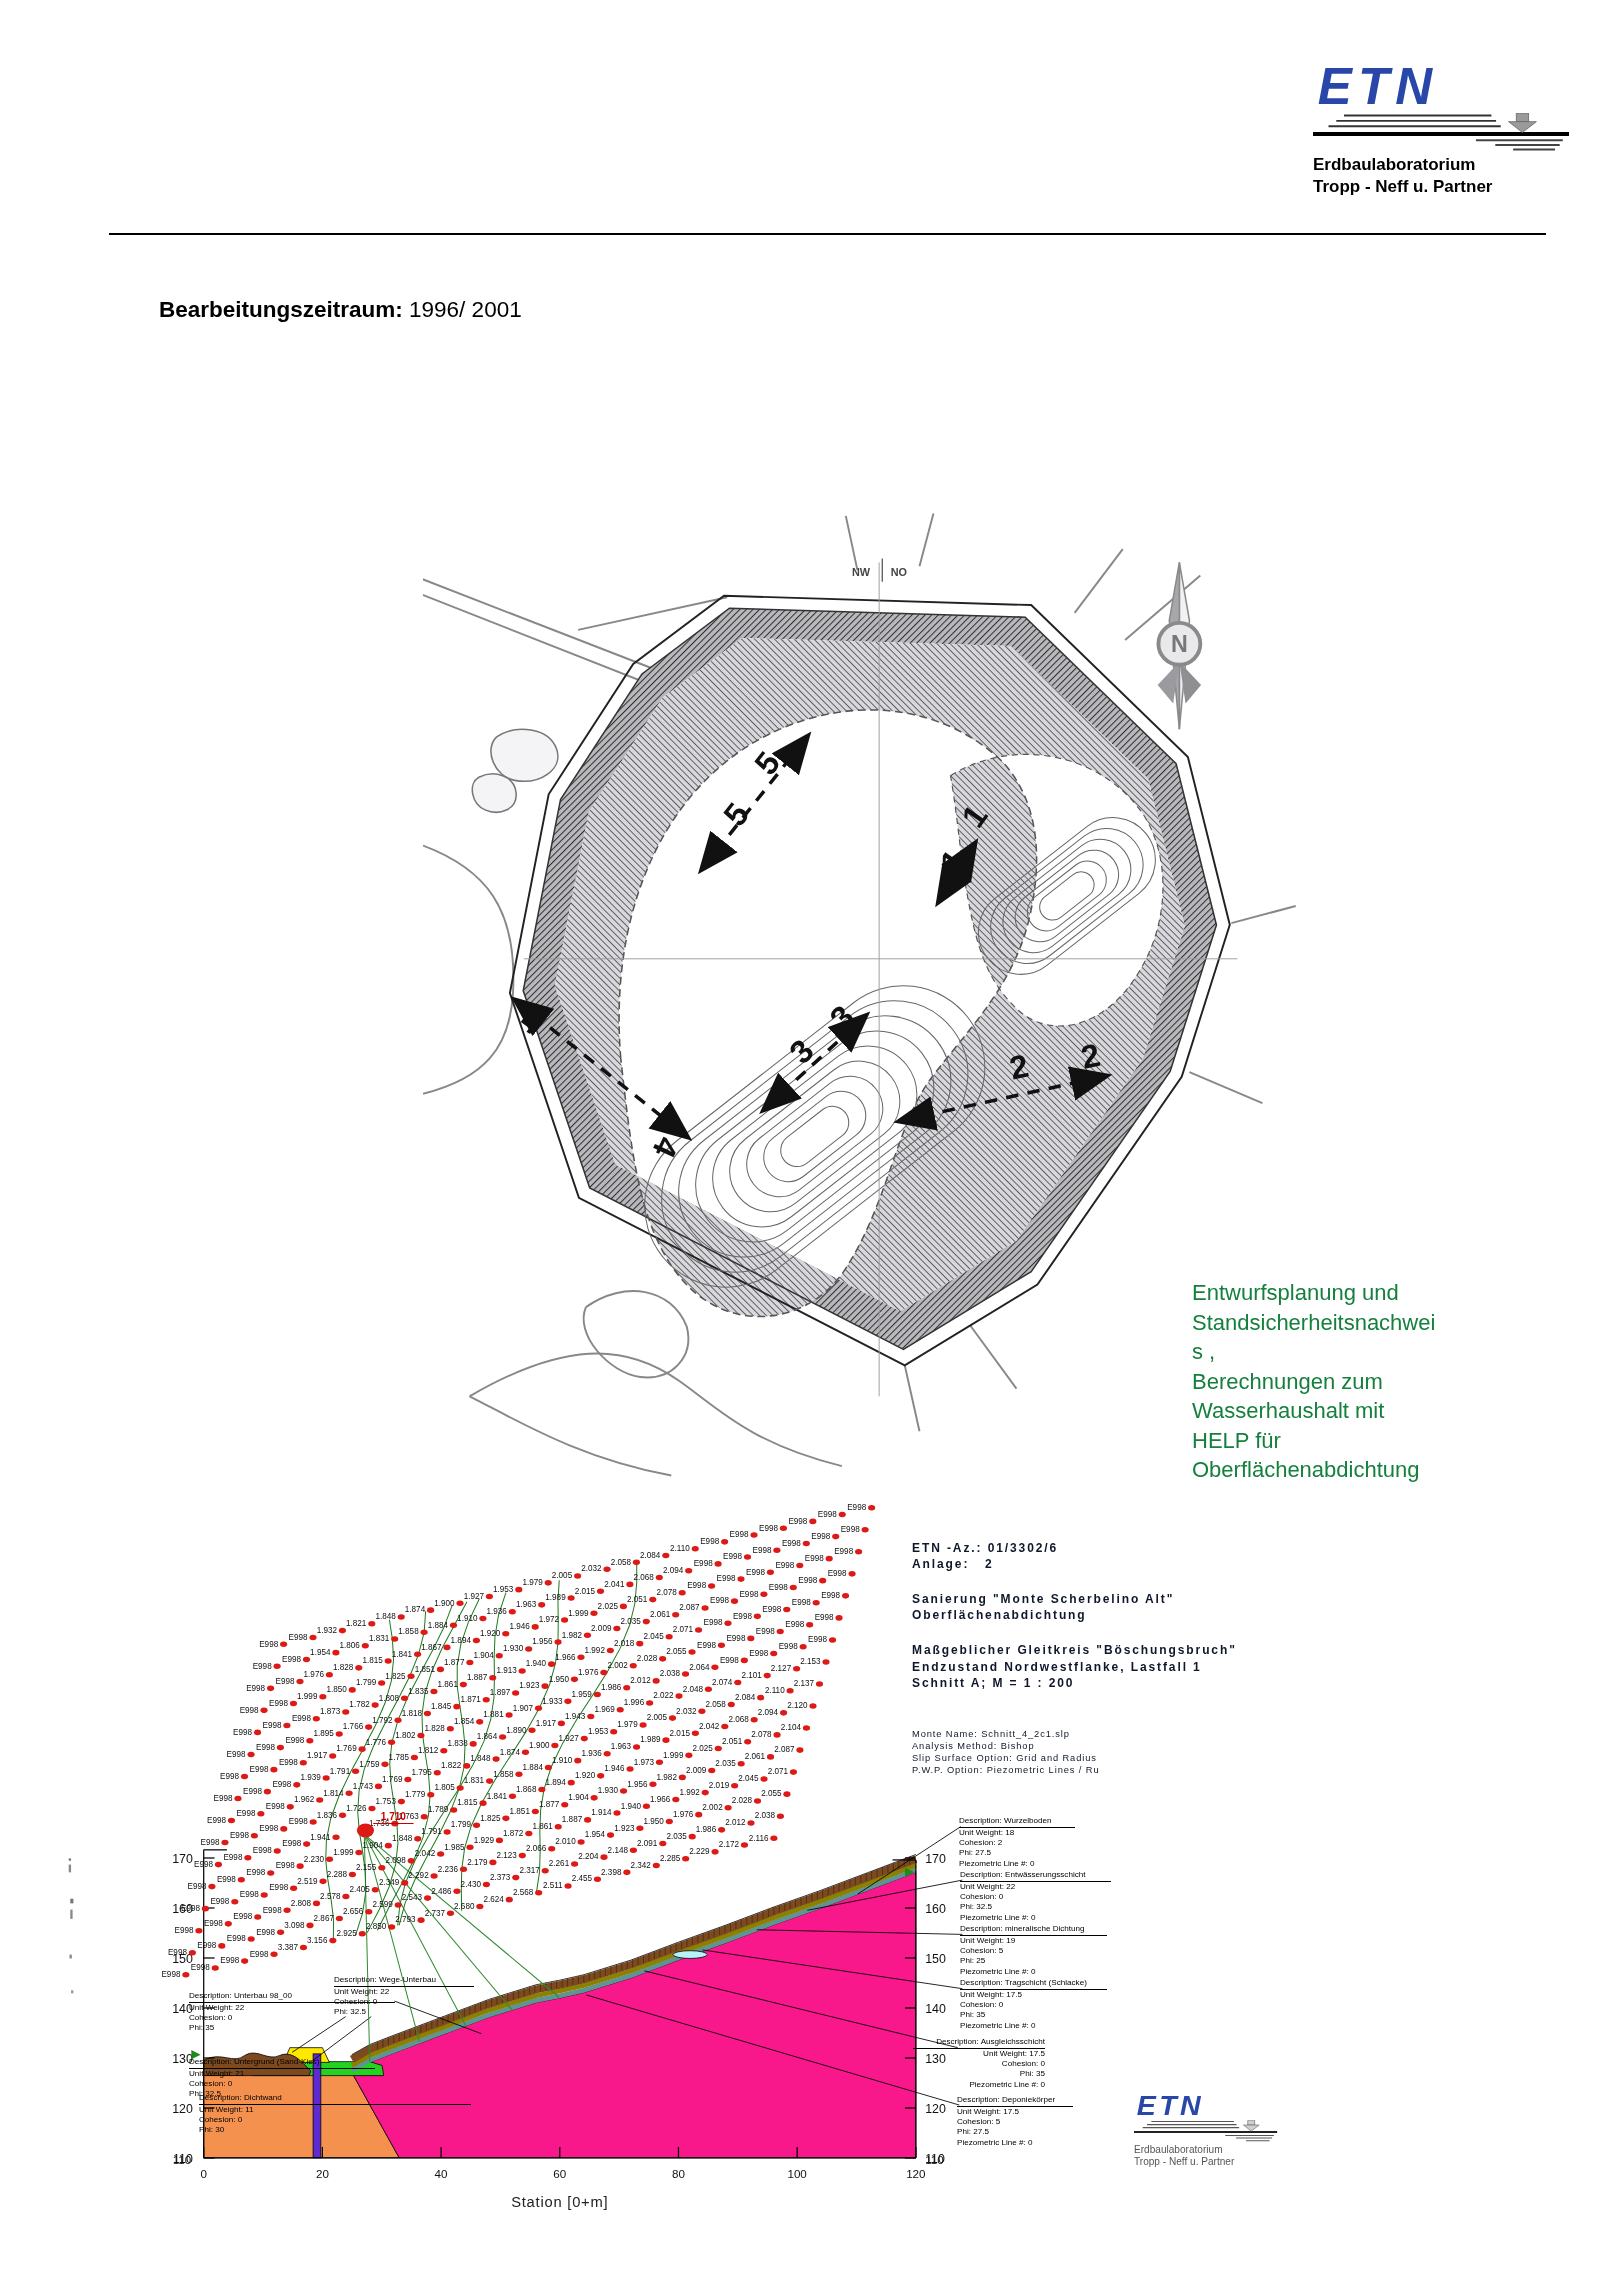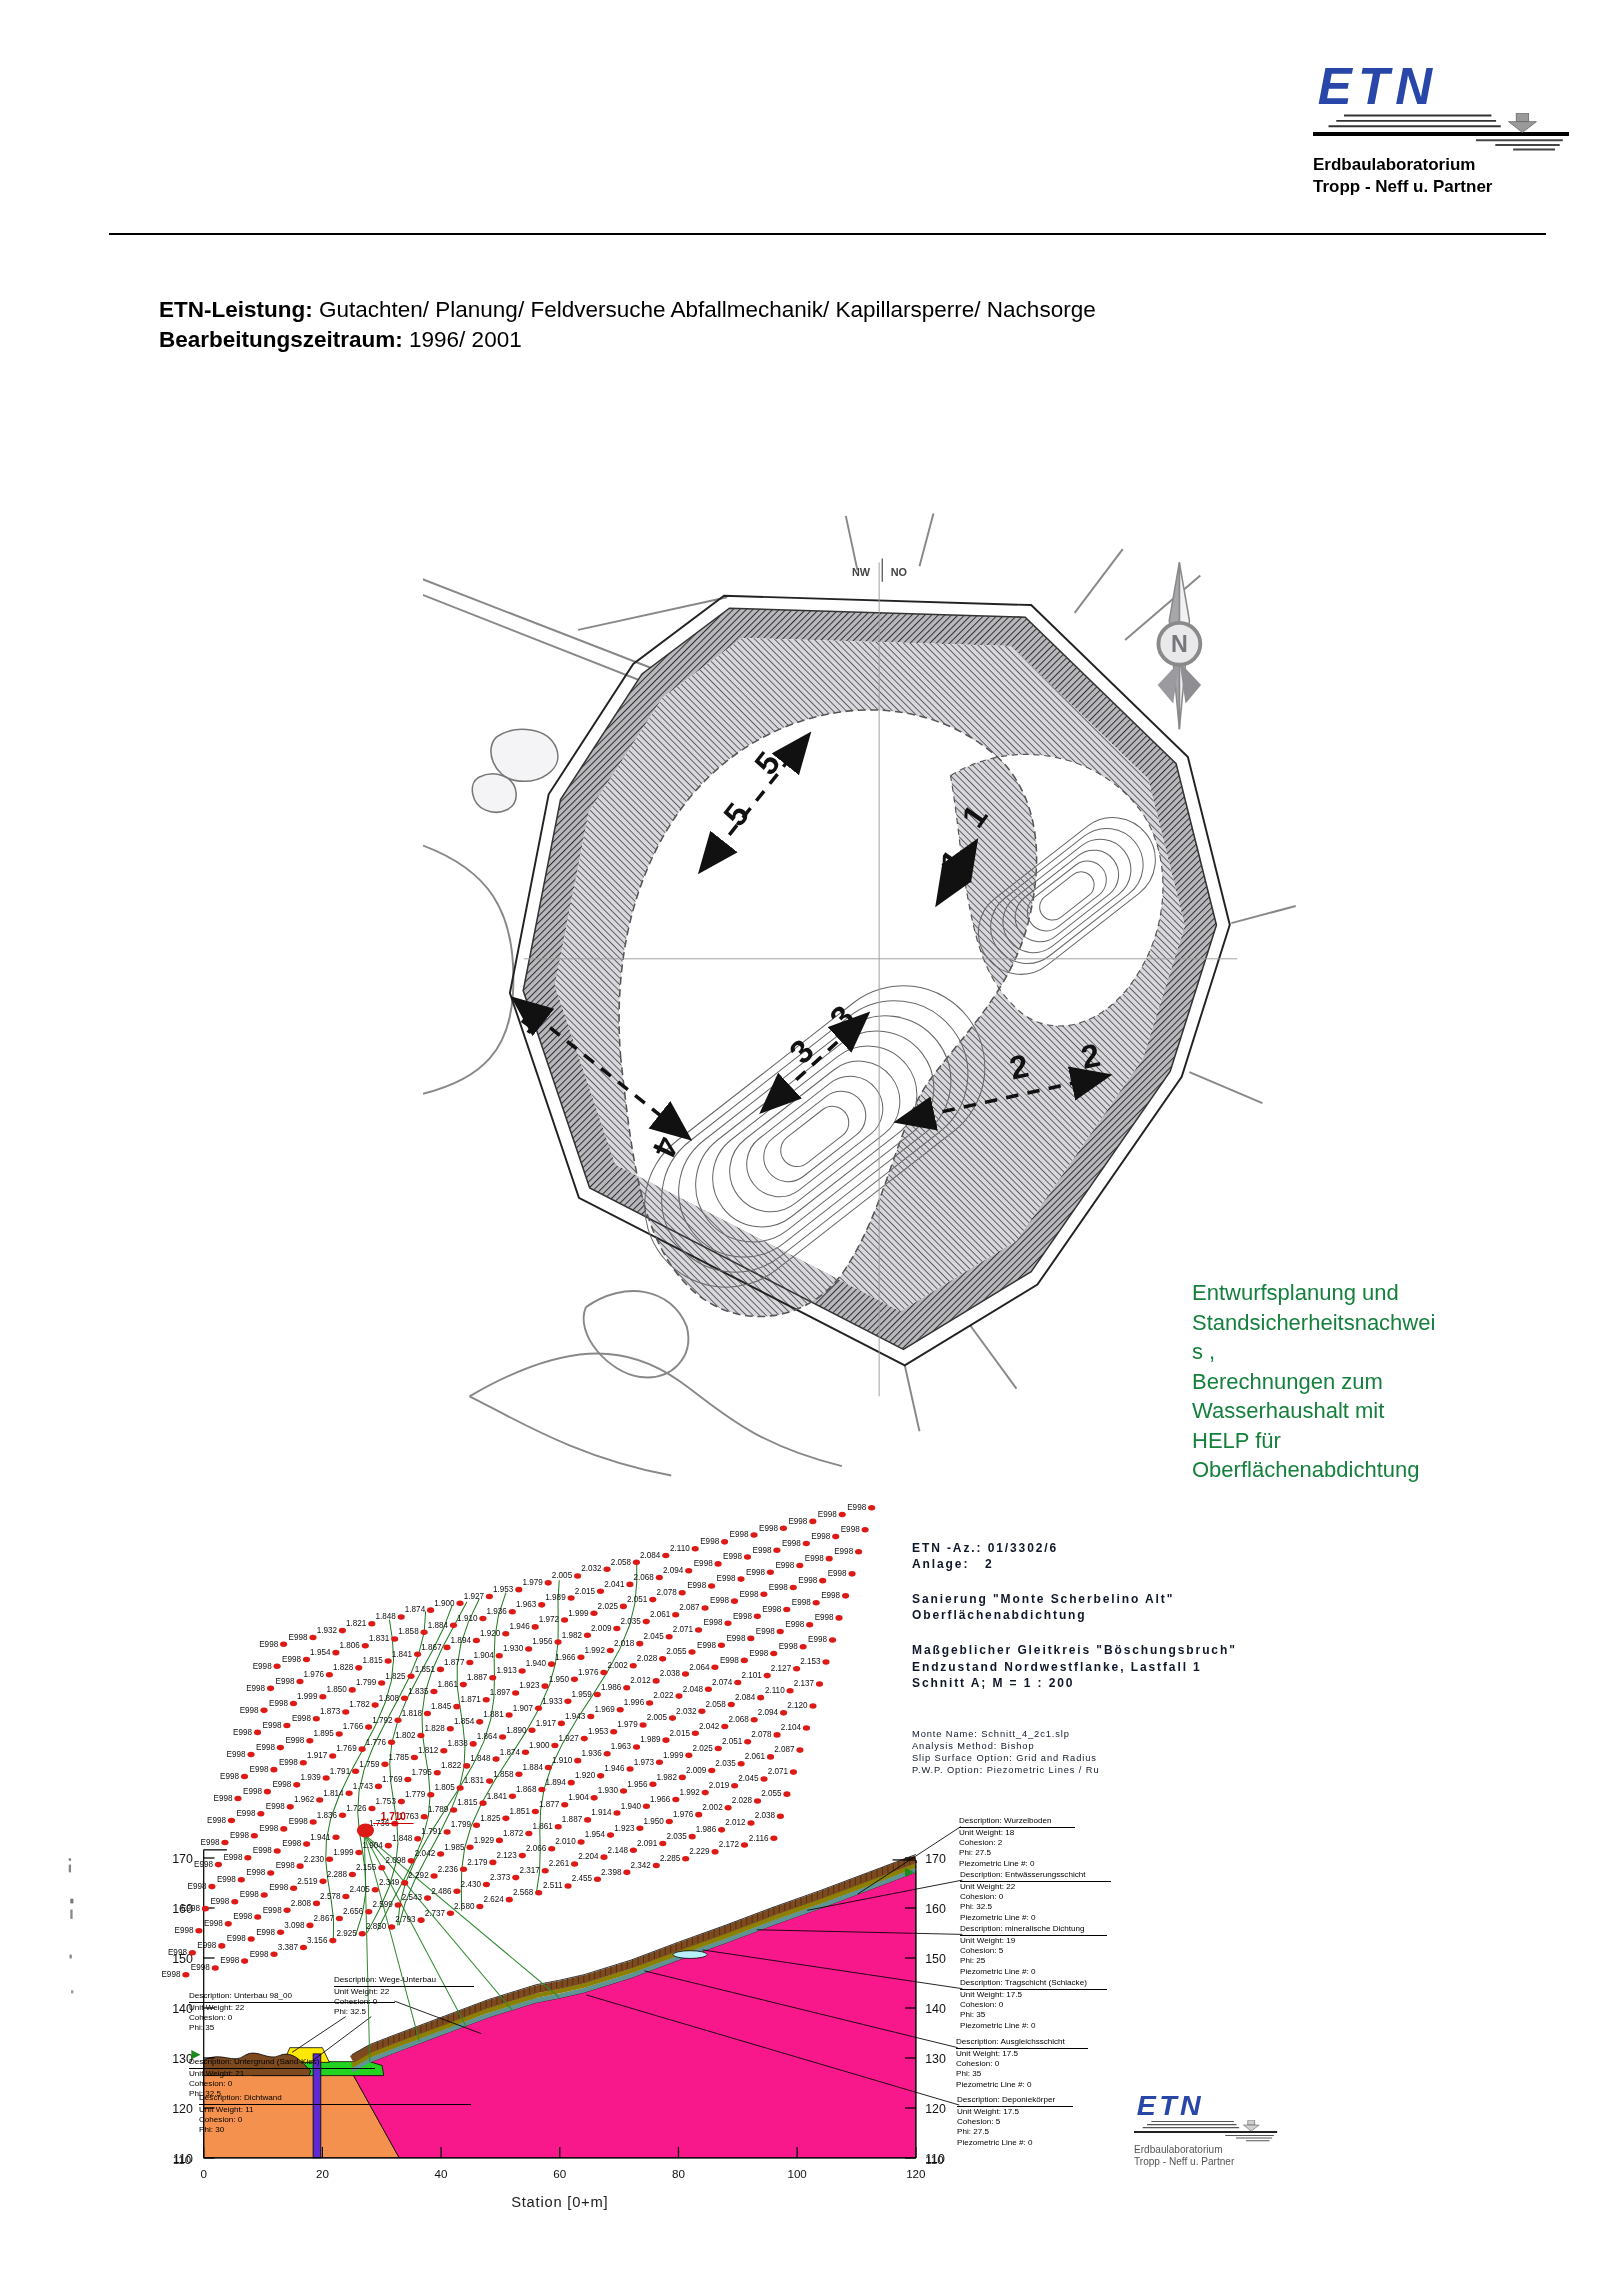--- a/index.html
+++ b/index.html
@@ -59,21 +59,20 @@
         <polygon points="252,11 288,11 270,25" fill="#9a9a9a" stroke="#666" stroke-width="1"></polygon>
       </g>
     </svg>
     <div class="etn-sub1">Erdbaulaboratorium</div>
     <div class="etn-sub2">Tropp - Neff u. Partner</div>
   </div>
 
   <div class="rule"></div>
 
   <div class="project">
-    <div><b>ETN-Leistung:</b><span>  Gutachten/ Planung/ Feldversuche Abfallmechanik/ Kapillarsperre/ Nachsorge</span></div>
     <div><b>Bearbeitungszeitraum:</b><span> 1996/ 2001</span></div>
   </div>
 
   <svg id="map-svg" width="896" height="974" viewBox="0 0 1155 1255">
     <defs>
       <pattern id="hatchD" width="6" height="6" patternUnits="userSpaceOnUse" patternTransform="rotate(45)">
         <rect width="6" height="6" fill="#b9b9bd"></rect>
         <line x1="0" y1="0" x2="0" y2="6" stroke="#2e2e30" stroke-width="2.6"></line>
       </pattern>
       <pattern id="hatchM" width="6" height="6" patternUnits="userSpaceOnUse" patternTransform="rotate(135)">
@@ -1141,21 +1140,21 @@
         <div>Phi: 25</div>
         <div>Piezometric Line #: 0</div>
       </div>
       <div class="xs-block" style="left: 960px; top: 1978px;">
         <div class="xs-title" style="width: 147px;">Description: Tragschicht (Schlacke)</div>
         <div>Unit Weight: 17.5</div>
         <div>Cohesion: 0</div>
         <div>Phi: 35</div>
         <div>Piezometric Line #: 0</div>
       </div>
-      <div class="xs-block" style="left: 956px; top: 2037px;">
+      <div class="xs-block" style="left: 913px; top: 2037px; text-align: right;">
         <div class="xs-title" style="width: 132px;">Description: Ausgleichsschicht</div>
         <div>Unit Weight: 17.5</div>
         <div>Cohesion: 0</div>
         <div>Phi: 35</div>
         <div>Piezometric Line #: 0</div>
       </div>
       <div class="xs-block" style="left: 957px; top: 2095px;">
         <div class="xs-title" style="width: 116px;">Description: Deponiekörper</div>
         <div>Unit Weight: 17.5</div>
         <div>Cohesion: 5</div>

